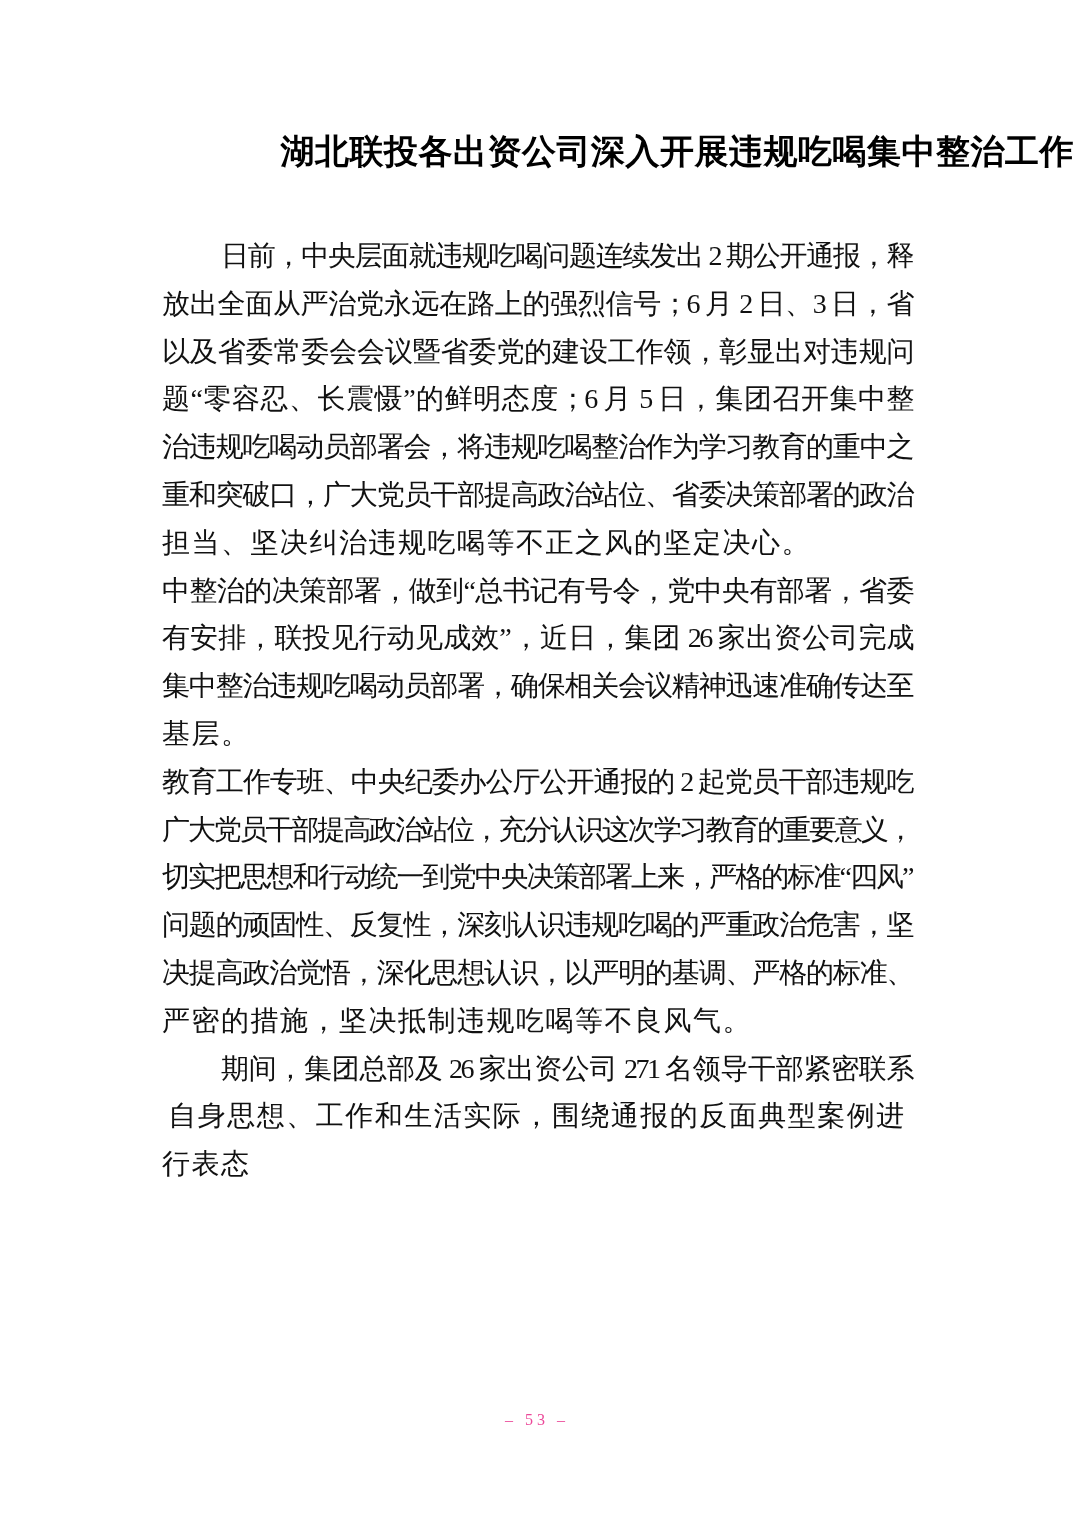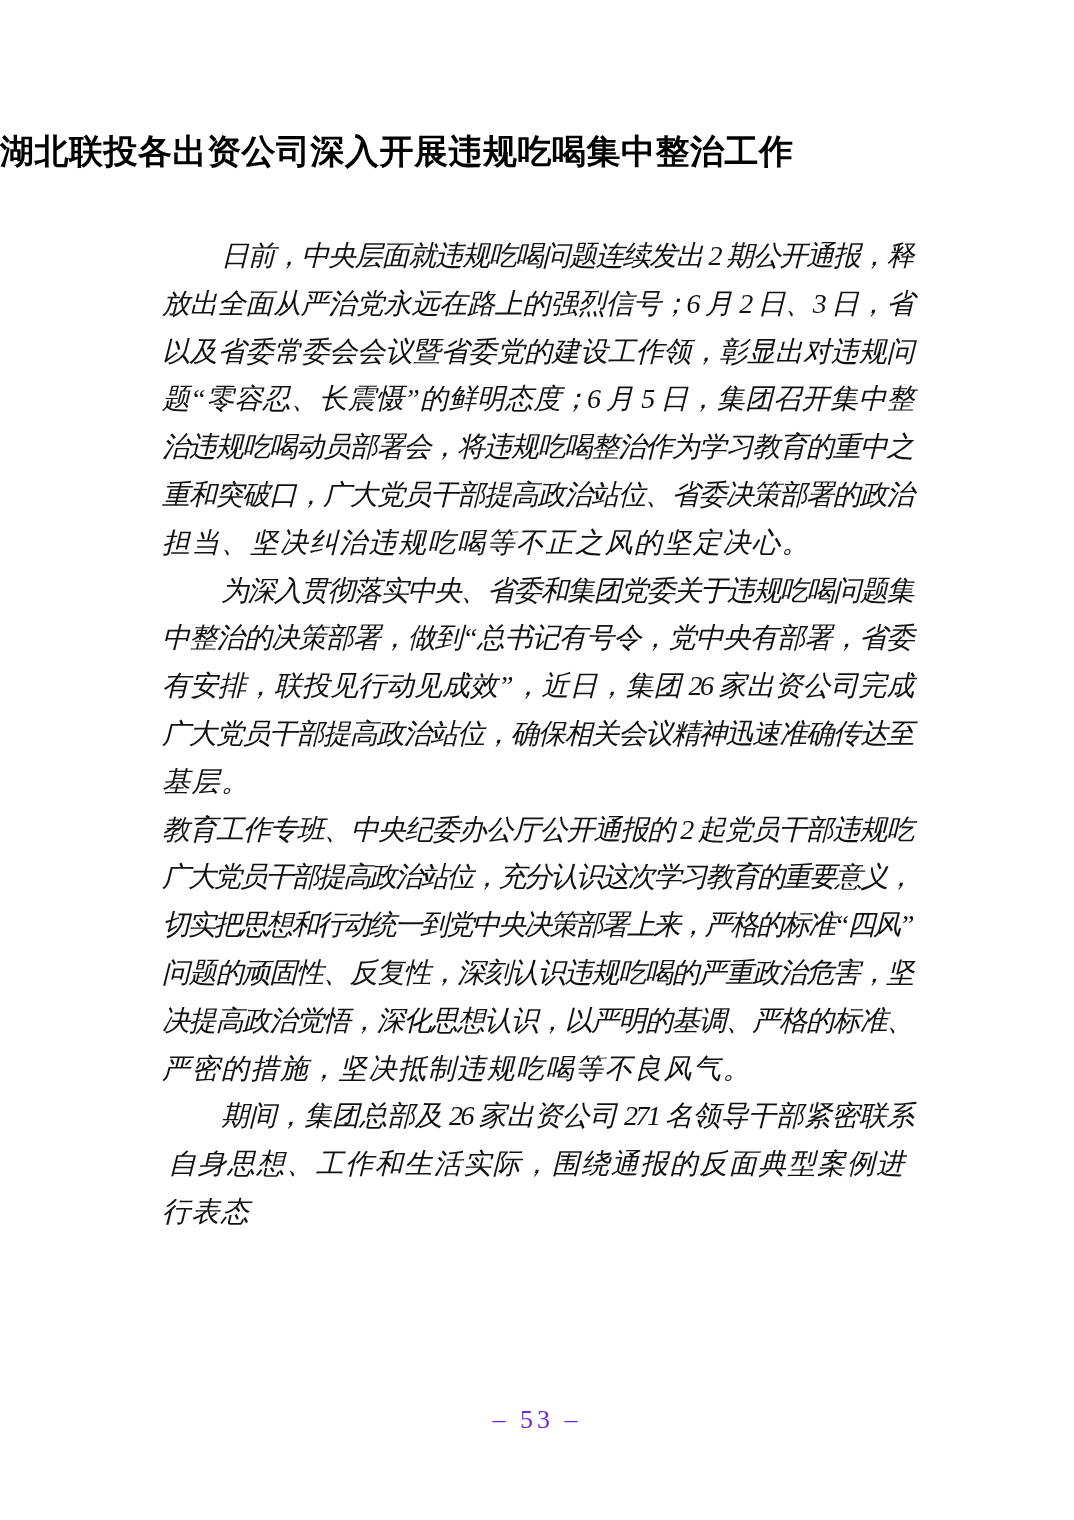--- a/index.html
+++ b/index.html
@@ -15,84 +15,82 @@
     overflow: hidden;
     font-family: "Liberation Serif", serif;
     color: #111111;
   }
   .doc-title {
     position: absolute;
     top: 130px;
     left: 0;
     width: 100%;
     margin: 0;
-    text-align: left;
+    text-align: right;
     font-size: 34px;
     line-height: 1.3;
     font-weight: 700;
     color: #000000;
     letter-spacing: 0.5px;
   }
   .doc-body {
     position: absolute;
     top: 232px;
     left: 162px;
     width: 750px;
   }
   .line {
     height: 47.8px;
     line-height: 47.8px;
     font-size: 28px;
     letter-spacing: -2.5px;
     text-align: justify;
     text-align-last: justify;
     overflow: visible;
-    font-style: italic;
   }
   .line.first {
     text-indent: 59px;
   }
   .line.last {
     text-align: center;
     text-align-last: left;
     letter-spacing: 1.5px;
   }
   .page-num {
     position: absolute;
     top: 1405px;
     left: 0;
     width: 100%;
     text-align: center;
-    font-size: 26px;
+    font-size: 16px;
     line-height: 30px;
     letter-spacing: 4px;
-    color: #6d28d9;
+    color: #ec4899;
   }
 </style>
 </head>
 <body>
 
 <div class="page">
   <h1 class="doc-title">湖北联投各出资公司深入开展违规吃喝集中整治工作</h1>
 
   <div class="doc-body">
       <div>
         <div class="line first">日前，中央层面就违规吃喝问题连续发出 2 期公开通报，释</div>
         <div class="line">放出全面从严治党永远在路上的强烈信号；6 月 2 日、3 日，省</div>
         <div class="line">以及省委常委会会议暨省委党的建设工作领，彰显出对违规问</div>
         <div class="line">题“零容忍、长震慑”的鲜明态度；6 月 5 日，集团召开集中整</div>
         <div class="line">治违规吃喝动员部署会，将违规吃喝整治作为学习教育的重中之</div>
         <div class="line">重和突破口，广大党员干部提高政治站位、省委决策部署的政治</div>
         <div class="line last">担当、坚决纠治违规吃喝等不正之风的坚定决心。</div>
       </div>
       <div>
-        <div class="line first">为深入贯彻落实中央、省委和集团党委关于违规吃喝问题集</div>
         <div class="line">中整治的决策部署，做到“总书记有号令，党中央有部署，省委</div>
         <div class="line">有安排，联投见行动见成效”，近日，集团 26 家出资公司完成</div>
-        <div class="line">广大党员干部提高政治站位，确保相关会议精神迅速准确传达至</div>
+        <div class="line">集中整治违规吃喝动员部署，确保相关会议精神迅速准确传达至</div>
         <div class="line last">基层。</div>
       </div>
       <div>
         <div class="line">教育工作专班、中央纪委办公厅公开通报的 2 起党员干部违规吃</div>
         <div class="line">广大党员干部提高政治站位，充分认识这次学习教育的重要意义，</div>
         <div class="line">切实把思想和行动统一到党中央决策部署上来，严格的标准“四风”</div>
         <div class="line">问题的顽固性、反复性，深刻认识违规吃喝的严重政治危害，坚</div>
         <div class="line">决提高政治觉悟，深化思想认识，以严明的基调、严格的标准、</div>
         <div class="line last">严密的措施，坚决抵制违规吃喝等不良风气。</div>
       </div>

